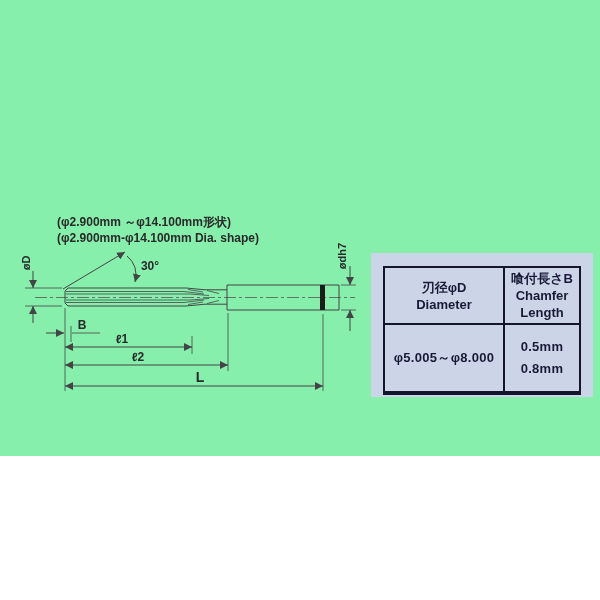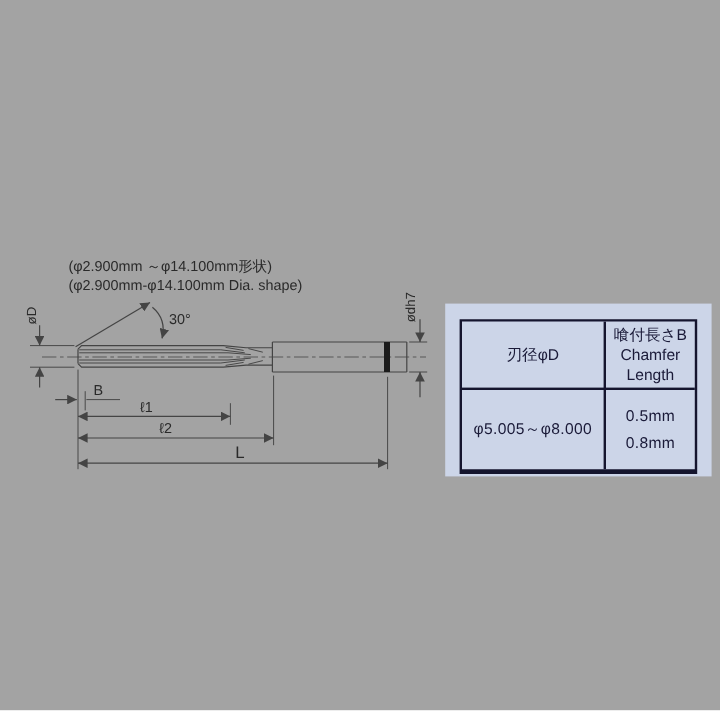--- a/index.html
+++ b/index.html
@@ -5,22 +5,23 @@
   :root{
     --line:#444444;
     --note-text:#2a2a2a;
     --table-panel-bg:#ccd5e8;
     --table-border:#15152e;
     --table-text:#1a1a38;
     --band:#1c1c1c;
   }
   html,body{margin:0;padding:0;background:#ffffff;}
   #canvas{
-    position:relative;width:600px;height:592px;background:#a3a3a3;overflow:hidden;
+    position:relative;width:600px;height:456px;background:#86efac;overflow:hidden;
     font-family:"Liberation Sans","DejaVu Sans",sans-serif;
+    font-weight:bold;
   }
   
   #drawing{position:absolute;left:0;top:0;}
   #drawing line,#drawing path,#drawing polyline{stroke:var(--line);stroke-width:1;fill:none;}
   #drawing .centerline{stroke-dasharray:12 3 3 3;stroke-width:0.8;stroke:#555;}
   #drawing .thin{stroke-width:0.8;}
   #drawing text{fill:var(--note-text);stroke:none;}
   #drawing .note{font-size:12px;}
   #drawing .dim{font-size:12px;}
   #drawing .dim-small{font-size:11px;}
@@ -133,20 +134,21 @@
       <line x1="65" y1="386" x2="323" y2="386" marker-start="url(#arr)" marker-end="url(#arr)"></line>
       <text class="dim-big" x="200" y="382" text-anchor="middle">L</text>
     </g>
   </svg>
 
   <div id="table-panel"></div>
 
   <div id="spec-table">
     <div class="cell col1 hrow">
       <div>刃径φD</div>
+      <div>Diameter</div>
     </div>
     <div class="cell hrow">
       <div>喰付長さB</div>
       <div>Chamfer</div>
       <div>Length</div>
     </div>
     <div class="cell col1 brow">
       <div>φ5.005～φ8.000</div>
     </div>
     <div class="cell brow">

